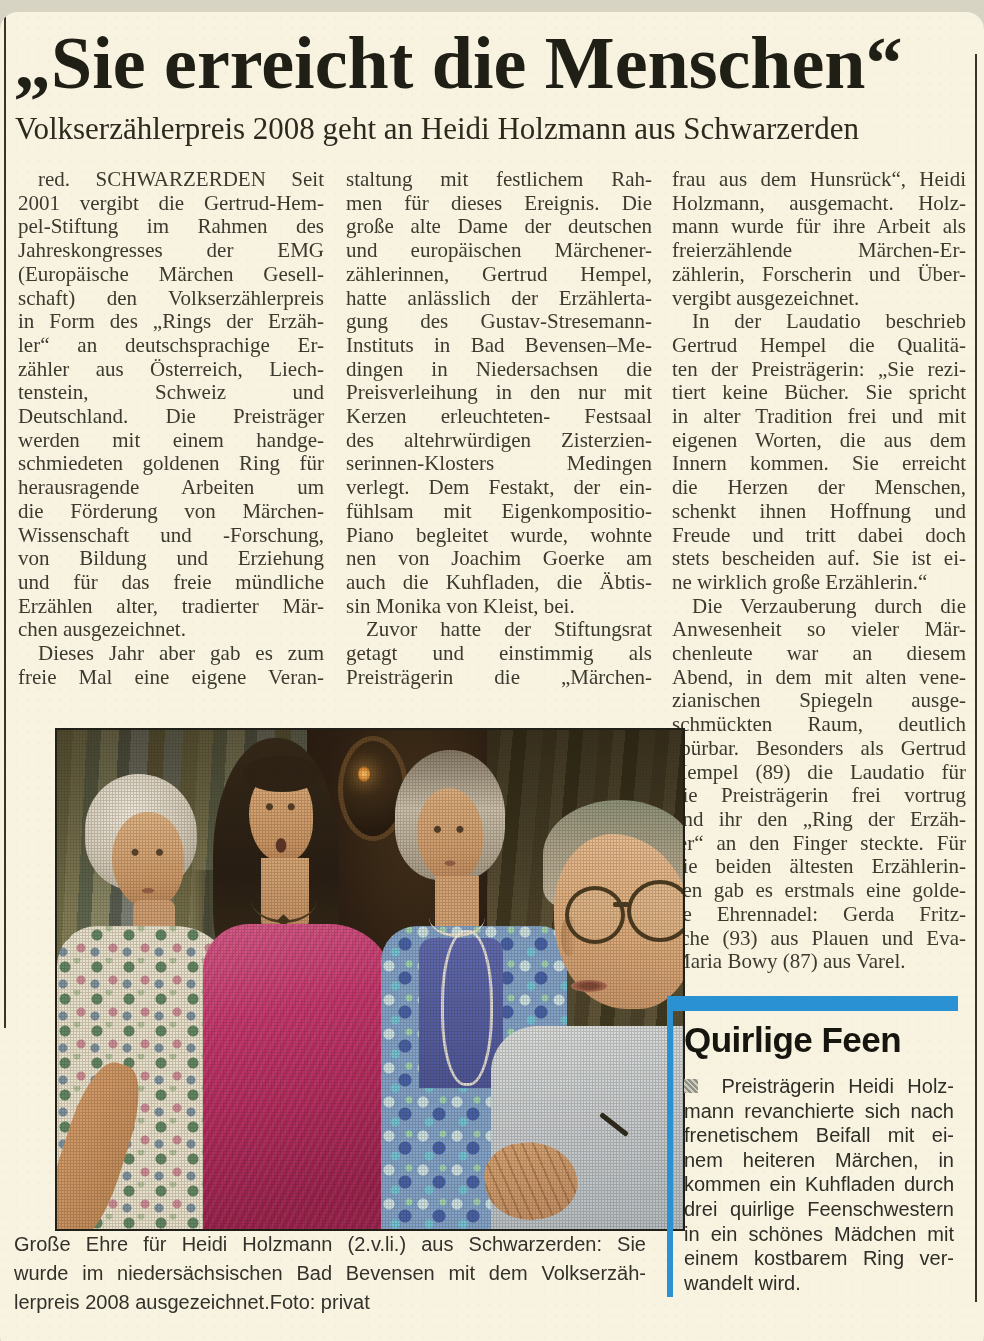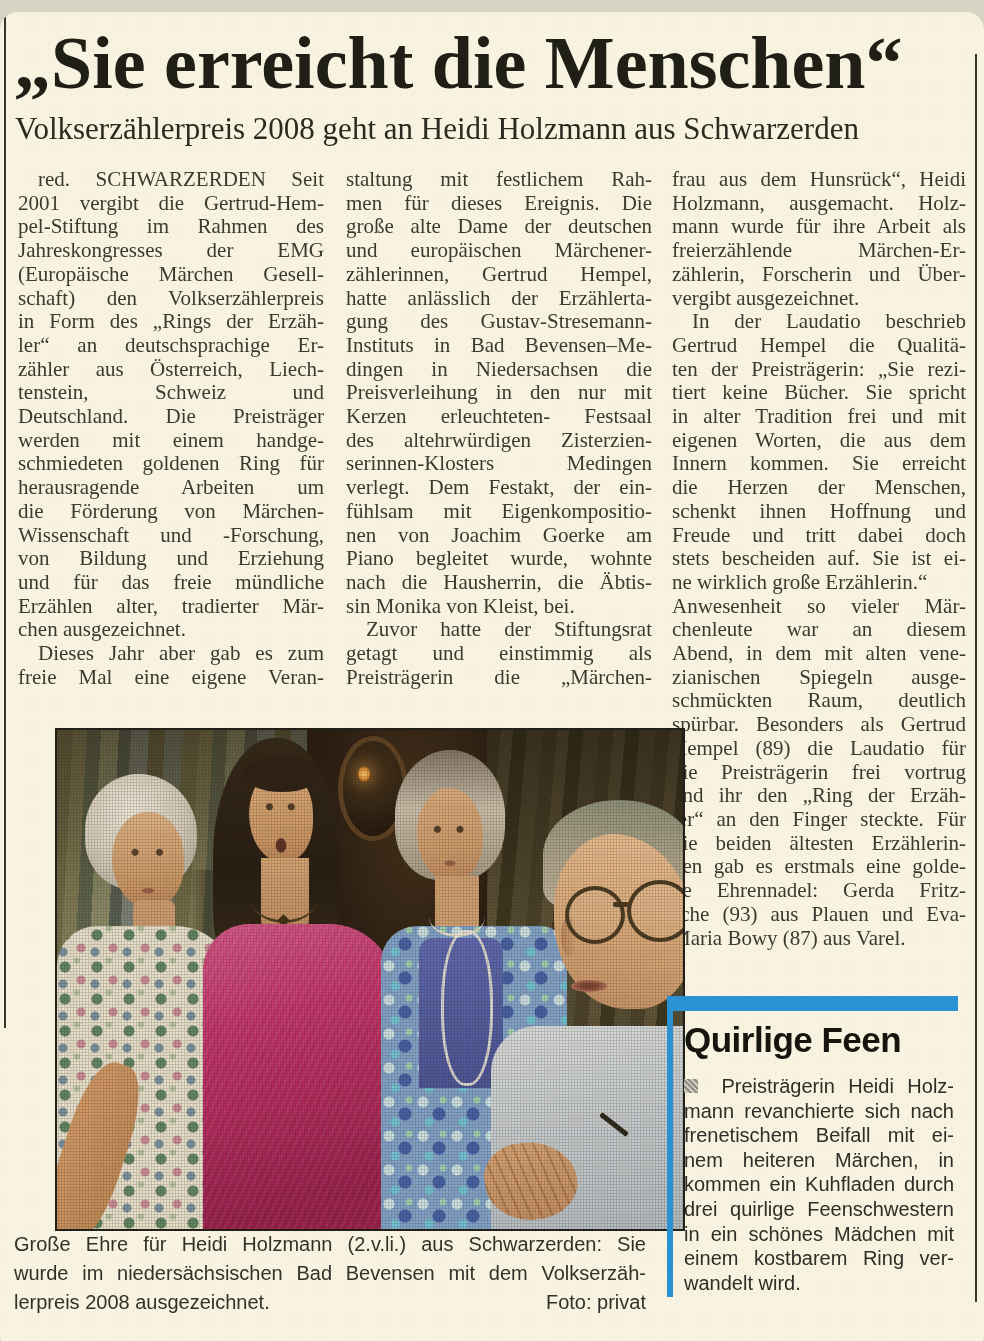--- a/index.html
+++ b/index.html
@@ -136,21 +136,21 @@
       linear-gradient(170deg,#dca878,#c59068);}
   .ph-dots{left:0;top:0;width:100%;height:100%;
     background-image:radial-gradient(rgba(40,30,10,.20) 1px, transparent 1.3px);
     background-size:3px 3px;}
   .ph-wash{left:0;top:0;width:100%;height:100%;background:rgba(190,140,60,.06);}
 
   
   .caption{position:absolute;left:14px;top:1218px;width:632px;
     font-family:"Liberation Sans", sans-serif;font-size:20px;line-height:29px;color:#33312a;}
   .cap-ln{text-align:justify;text-align-last:justify;}
-  .cap-last{display:flex;justify-content:space-between;}
+  .cap-last{display:flex;justify-content:flex-start;}
 
   
   .sb-topbar{position:absolute;left:667px;top:984px;width:291px;height:15px;background:#2a91d3;}
   .sb-leftbar{position:absolute;left:667px;top:999px;width:6px;height:286px;background:#2a91d3;}
   .sb-title{position:absolute;left:684px;top:1008px;margin:0;
     font-family:"Liberation Sans", sans-serif;font-weight:bold;font-size:35px;
     letter-spacing:-0.5px;color:#16160f;}
   .sb-body{position:absolute;left:684px;top:1062px;width:270px;
     font-family:"Liberation Sans", sans-serif;font-size:20px;line-height:24.6px;color:#2e2d26;}
   .bullet{display:inline-block;width:14px;height:14px;margin-right:10px;
@@ -202,23 +202,23 @@
       <div class="ln">hatte anlässlich der Erzählerta-</div>
       <div class="ln">gung des Gustav-Stresemann-</div>
       <div class="ln">Instituts in Bad Bevensen–Me-</div>
       <div class="ln">dingen in Niedersachsen die</div>
       <div class="ln">Preisverleihung in den nur mit</div>
       <div class="ln">Kerzen erleuchteten- Festsaal</div>
       <div class="ln">des altehrwürdigen Zisterzien-</div>
       <div class="ln">serinnen-Klosters Medingen</div>
       <div class="ln">verlegt. Dem Festakt, der ein-</div>
       <div class="ln">fühlsam mit Eigenkompositio-</div>
+      <div class="ln">Piano begleitet wurde, wohnte</div>
       <div class="ln">nen von Joachim Goerke am</div>
-      <div class="ln">Piano begleitet wurde, wohnte</div>
-      <div class="ln">nach die Hausherrin, die Äbtis-</div>
+      <div class="ln">auch die Kuhfladen, die Äbtis-</div>
       <div class="ln end">sin Monika von Kleist, bei.</div>
       <div class="ln ind">Zuvor hatte der Stiftungsrat</div>
       <div class="ln">getagt und einstimmig als</div>
       <div class="ln">Preisträgerin die „Märchen-</div>
     </div>
   <div class="col" id="col3">
 
   <div class="ln">frau aus dem Hunsrück“, Heidi</div>
       <div class="ln">Holzmann, ausgemacht. Holz-</div>
       <div class="ln">mann wurde für ihre Arbeit als</div>
@@ -230,20 +230,21 @@
       <div class="ln">ten der Preisträgerin: „Sie rezi-</div>
       <div class="ln">tiert keine Bücher. Sie spricht</div>
       <div class="ln">in alter Tradition frei und mit</div>
       <div class="ln">eigenen Worten, die aus dem</div>
       <div class="ln">Innern kommen. Sie erreicht</div>
       <div class="ln">die Herzen der Menschen,</div>
       <div class="ln">schenkt ihnen Hoffnung und</div>
       <div class="ln">Freude und tritt dabei doch</div>
       <div class="ln">stets bescheiden auf. Sie ist ei-</div>
       <div class="ln end">ne wirklich große Erzählerin.“</div>
+      <div class="ln ind">Die Verzauberung durch die</div>
       <div class="ln">Anwesenheit so vieler Mär-</div>
       <div class="ln">chenleute war an diesem</div>
       <div class="ln">Abend, in dem mit alten vene-</div>
       <div class="ln">zianischen Spiegeln ausge-</div>
       <div class="ln">schmückten Raum, deutlich</div>
       <div class="ln">spürbar. Besonders als Gertrud</div>
       <div class="ln">Hempel (89) die Laudatio für</div>
       <div class="ln">die Preisträgerin frei vortrug</div>
       <div class="ln">und ihr den „Ring der Erzäh-</div>
       <div class="ln">ler“ an den Finger steckte. Für</div>

